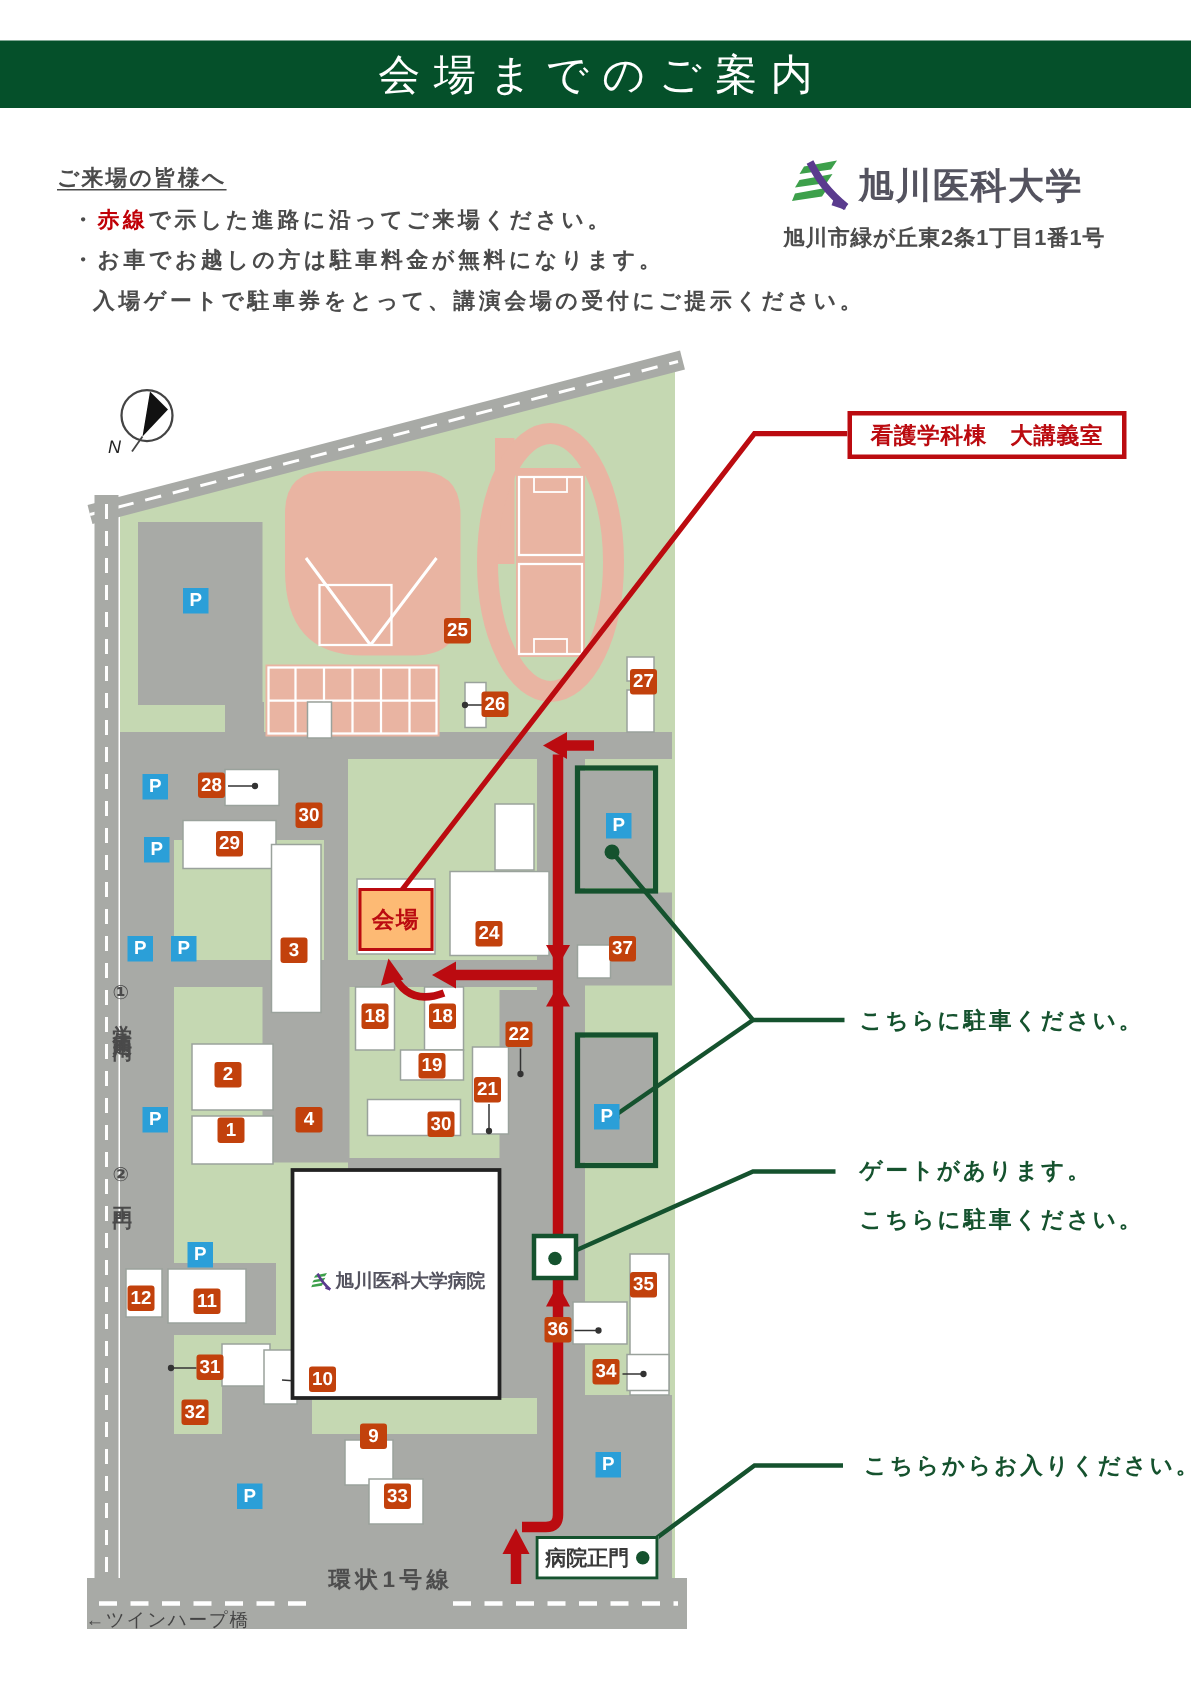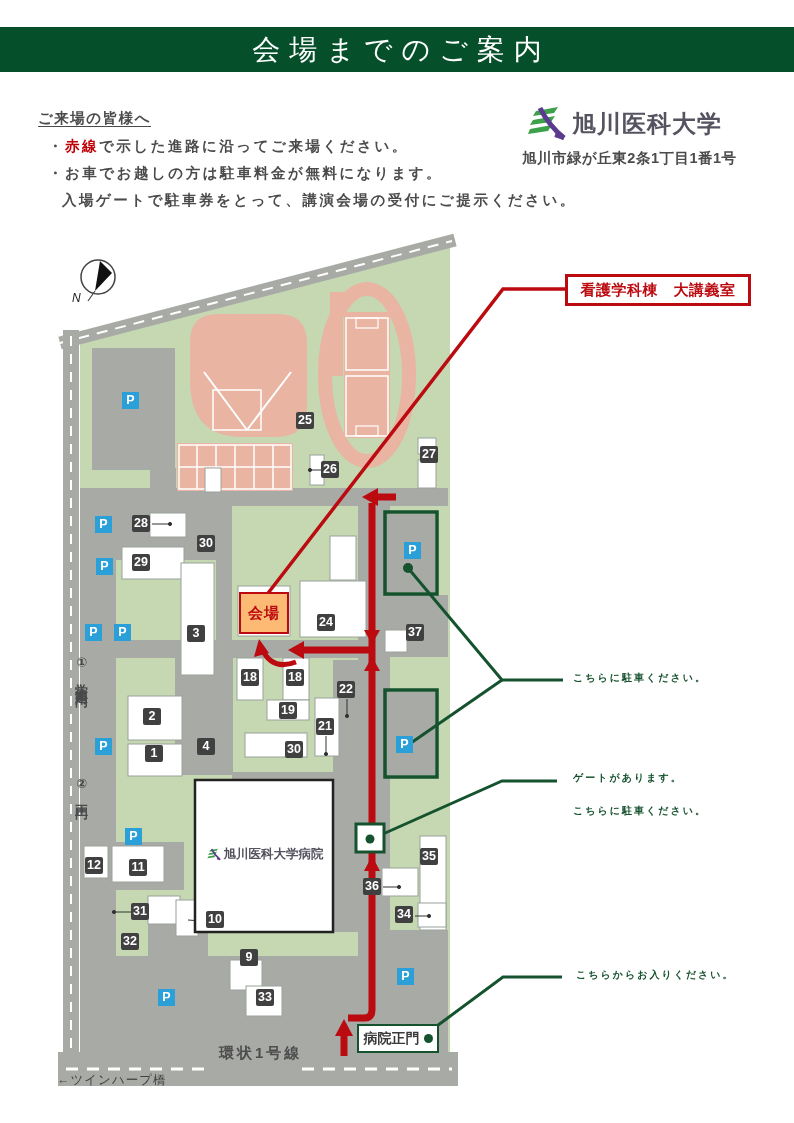--- a/index.html
+++ b/index.html
@@ -13,31 +13,31 @@
   
   .intro-head{left:38px;top:109px;font-size:14.5px;font-weight:bold;color:#4b4b4b;
               letter-spacing:1.5px;text-decoration:underline;text-underline-offset:3px;}
   .intro-line{font-size:14.5px;font-weight:bold;color:#4b4b4b;letter-spacing:2.5px;white-space:nowrap;}
   .red-text{color:#c00007;}
   
   .uni{left:528px;top:105px;display:flex;align-items:center;gap:4px;}
   .uni-name{font-size:24px;font-weight:bold;color:#54535f;letter-spacing:1px;}
   .uni-addr{left:522px;top:149px;font-size:14.5px;font-weight:bold;color:#4b4b4b;letter-spacing:0.5px;}
   
-  .bnum{position:absolute;min-width:14px;height:15px;padding:1px 2px;background:#404040;color:#fff;
+  .bnum{position:absolute;min-width:14px;height:15px;padding:1px 2px;background:#c2410c;color:#fff;
         font-size:12.5px;font-weight:bold;text-align:center;line-height:15px;border-radius:2px;}
   .picon{position:absolute;width:17px;height:17px;background:#2b9fd8;color:#fff;font-size:12.5px;
          font-weight:bold;text-align:center;line-height:17px;}
   .venue-box{left:239px;top:592px;width:46px;height:38px;background:#fdba74;border:2.5px solid #bb0b10;
              display:flex;align-items:center;justify-content:center;color:#bb0b10;
              font-size:15px;font-weight:bold;letter-spacing:1px;}
   .dest-box{left:565px;top:274px;width:180px;height:26px;background:#fff;border:3px solid #bb0b10;
             display:flex;align-items:center;justify-content:center;color:#bb0b10;
             font-size:15px;font-weight:bold;letter-spacing:0.5px;white-space:nowrap;}
-  .green-note{font-size:10px;font-weight:bold;color:#15522e;letter-spacing:2px;white-space:nowrap;}
+  .green-note{font-size:15px;font-weight:bold;color:#15522e;letter-spacing:2px;white-space:nowrap;}
   .hgate-box{left:357px;top:1024px;width:78px;height:25px;background:#fff;border:2.5px solid #15522e;
              display:flex;align-items:center;justify-content:center;gap:4px;}
   .hgate-box span.t{font-size:14px;font-weight:bold;color:#3a3a3a;}
   .hgate-dot{width:9px;height:9px;border-radius:50%;background:#15522e;}
   .vtext{writing-mode:vertical-rl;text-orientation:upright;font-size:13px;font-weight:bold;
          color:#4a4a4a;letter-spacing:3px;}
   .road-name{left:219px;top:1044px;font-size:15px;font-weight:bold;color:#4d4d4d;letter-spacing:3px;}
   .bridge{left:57px;top:1072px;font-size:12.5px;color:#444;letter-spacing:1px;}
   .compass-n{left:72px;top:291px;font-size:12px;font-style:italic;color:#222;}
   .hosp-logo{left:203px;top:846px;width:124px;display:flex;align-items:center;justify-content:center;gap:2px;}
@@ -224,21 +224,21 @@
       <path d="M36,33 L27,30" stroke="#5a3b8e" stroke-width="4" fill="none"></path>
     </svg>
     <span class="uni-name">旭川医科大学</span>
   </div>
   <div class="abs uni-addr">旭川市緑が丘東2条1丁目1番1号</div>
 
   <div class="bnum" style="left:296px;top:412px;">25</div>
   <div class="bnum" style="left:321px;top:461px;">26</div>
   <div class="bnum" style="left:420px;top:446px;">27</div>
   <div class="bnum" style="left:132px;top:515px;">28</div>
-  <div class="bnum" style="left:132px;top:554px;">29</div>
+  <div class="bnum" style="left:144px;top:554px;">29</div>
   <div class="bnum" style="left:197px;top:535px;">30</div>
   <div class="bnum" style="left:187px;top:625px;">3</div>
   <div class="bnum" style="left:143px;top:708px;">2</div>
   <div class="bnum" style="left:145px;top:745px;">1</div>
   <div class="bnum" style="left:197px;top:738px;">4</div>
   <div class="bnum" style="left:241px;top:669px;">18</div>
   <div class="bnum" style="left:286px;top:669px;">18</div>
   <div class="bnum" style="left:279px;top:702px;">19</div>
   <div class="bnum" style="left:285px;top:741px;">30</div>
   <div class="bnum" style="left:316px;top:718px;">21</div>

